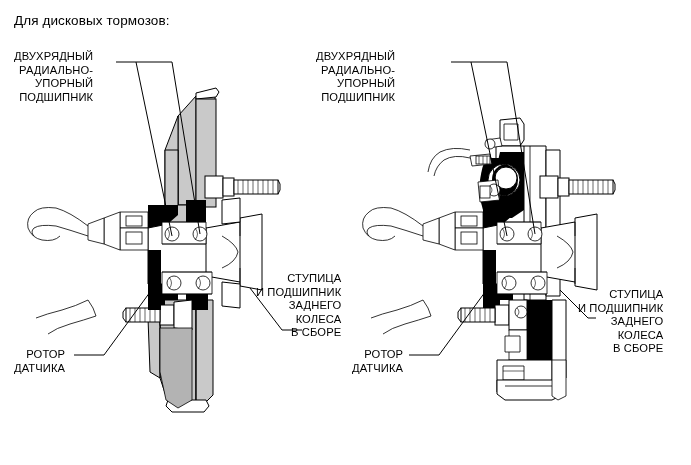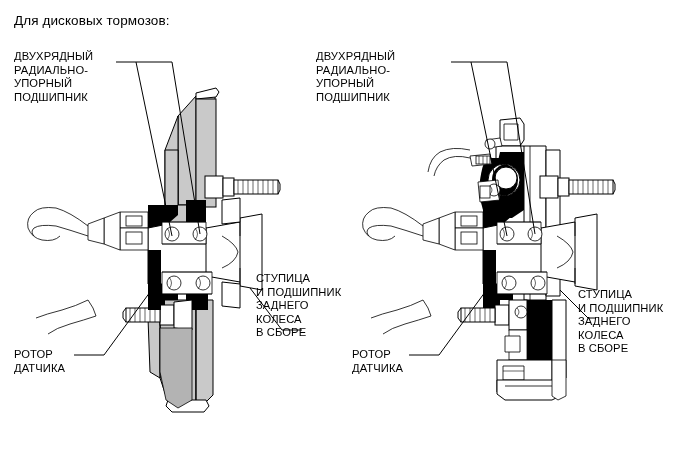--- a/index.html
+++ b/index.html
@@ -30,21 +30,21 @@
     letter-spacing: 0.1px;
   }
   .callout {
     position: absolute;
     font-size: 11.2px;
     line-height: 13.6px;
     color: #000;
     white-space: nowrap;
     letter-spacing: 0.1px;
   }
-  .callout div { white-space: nowrap; }
+  .callout div { white-space: nowrap; text-align: right; }
   svg.figure {
     position: absolute;
     left: 0;
     top: 0;
     width: 691px;
     height: 465px;
     overflow: visible;
   }
   .ln { stroke: #000; stroke-width: 1; fill: none; }
   .thin { stroke: #000; stroke-width: 0.8; fill: none; }

